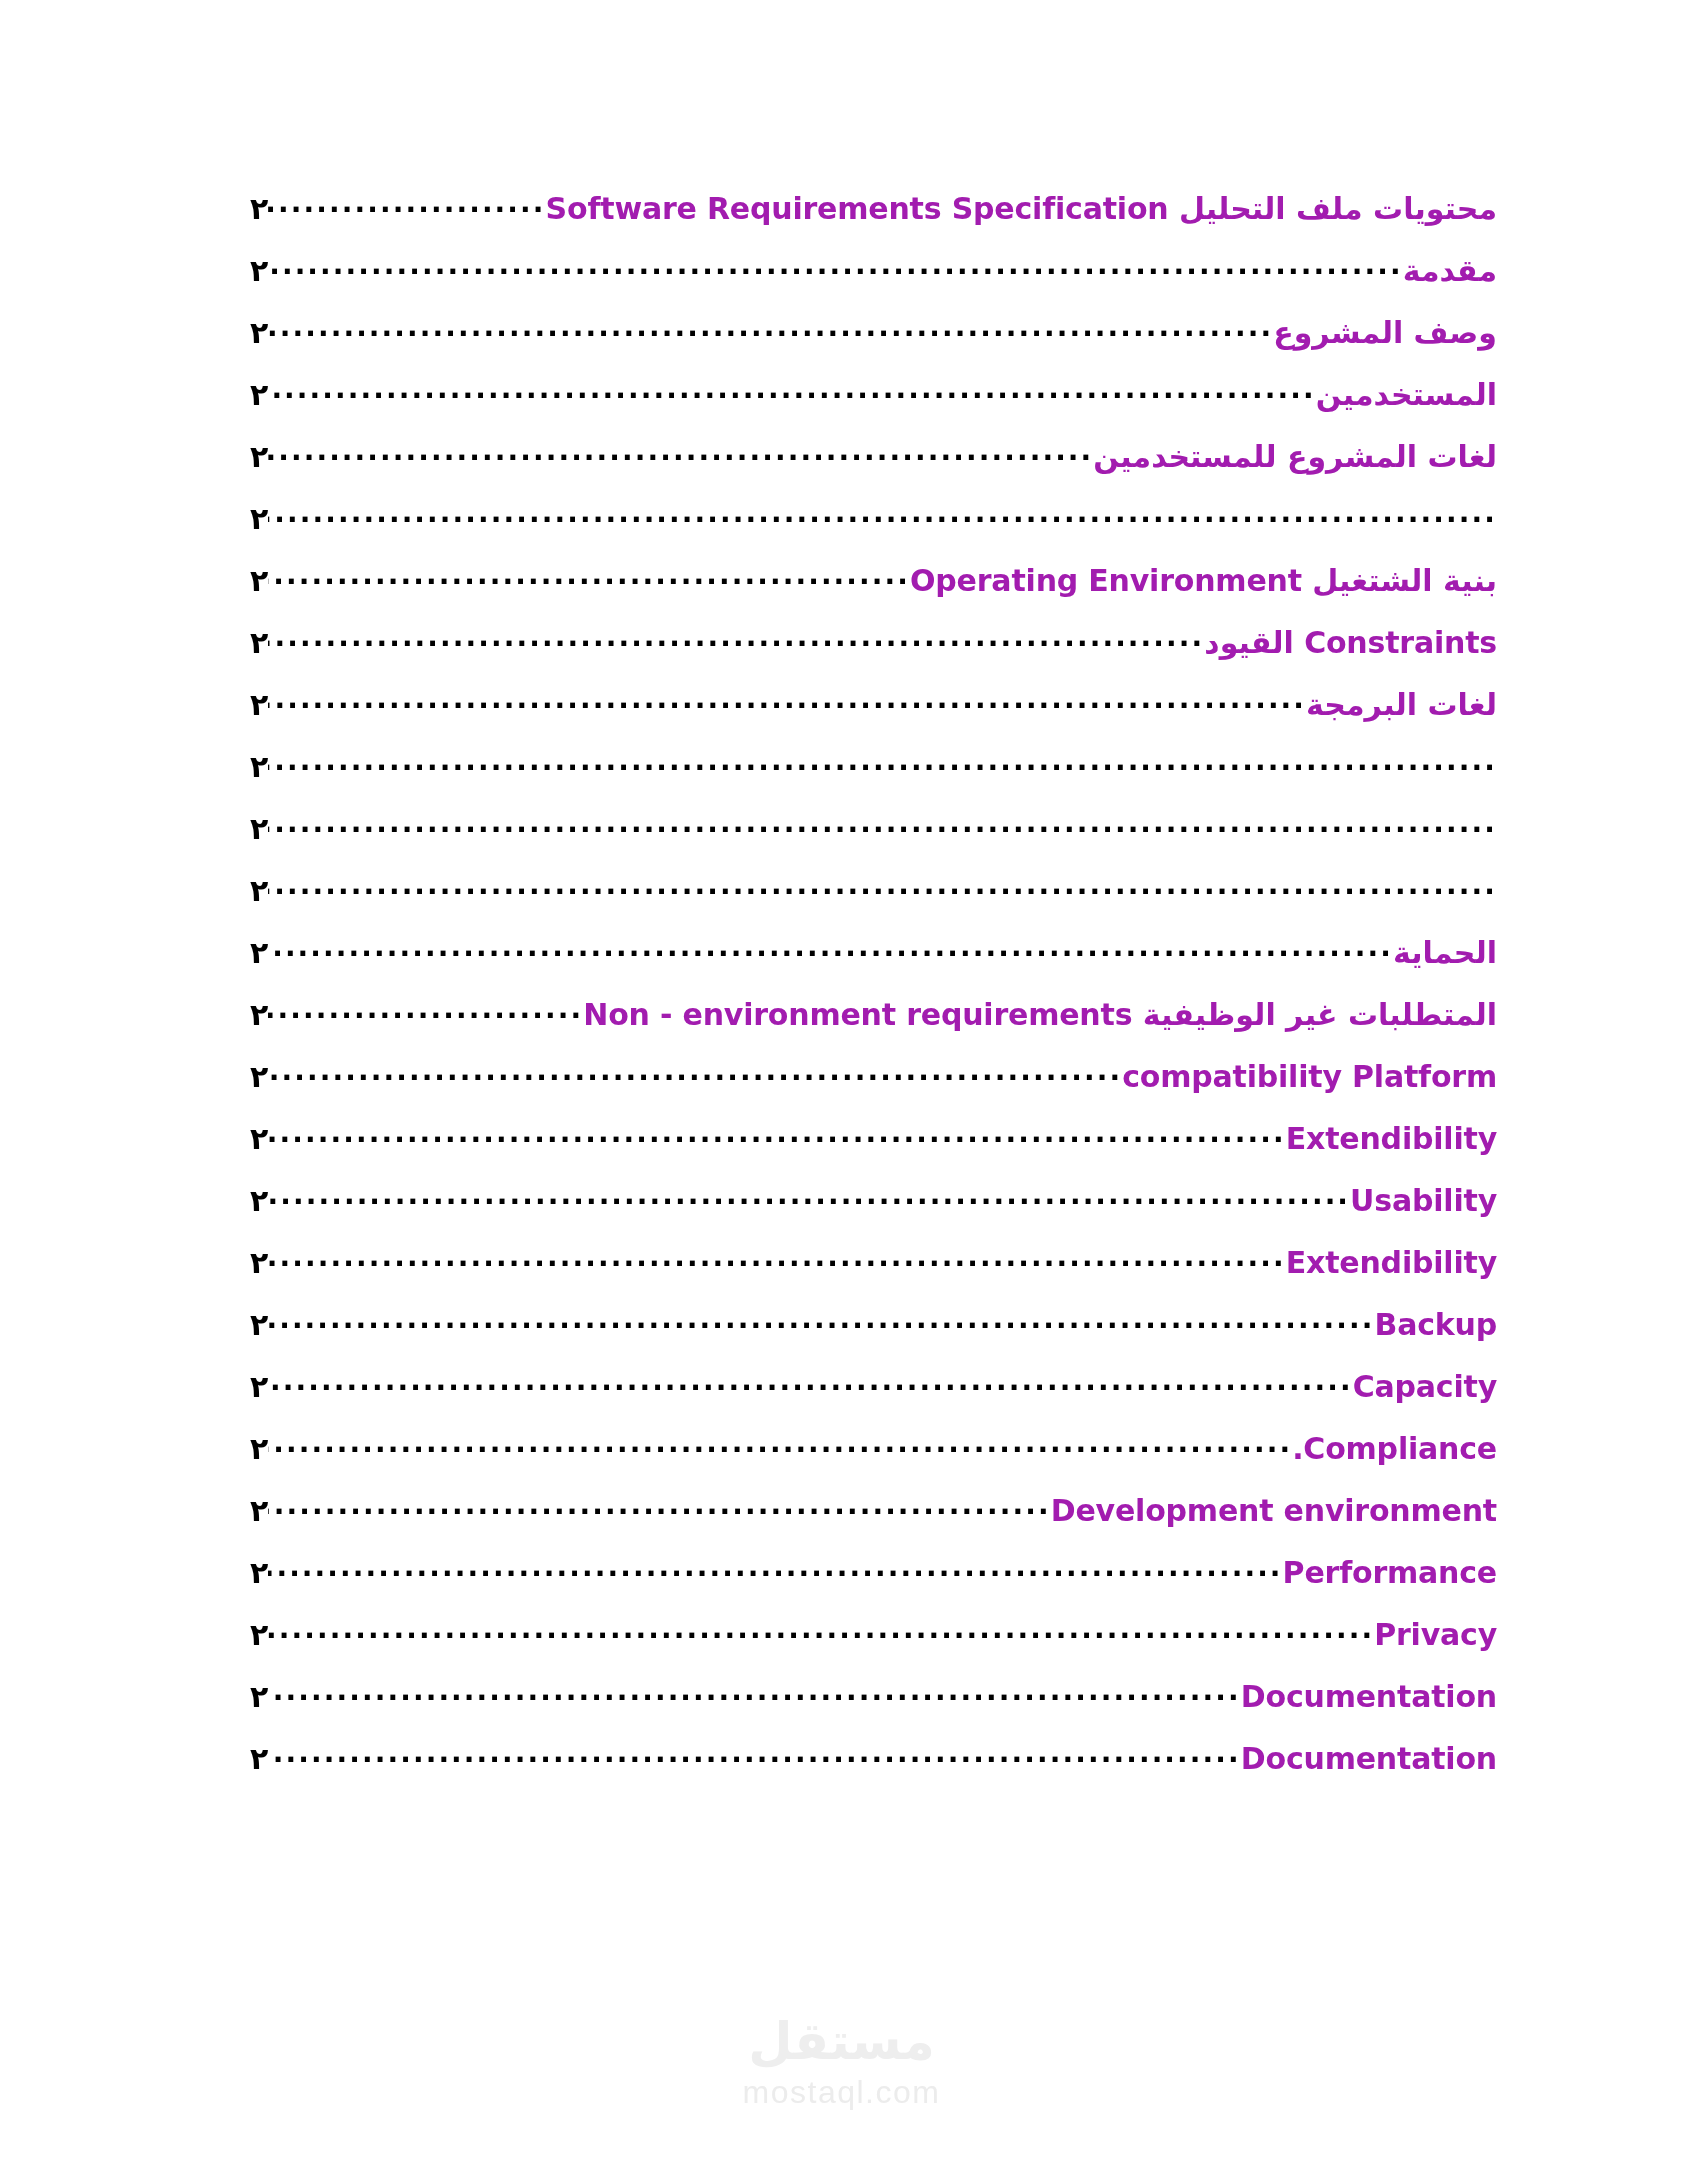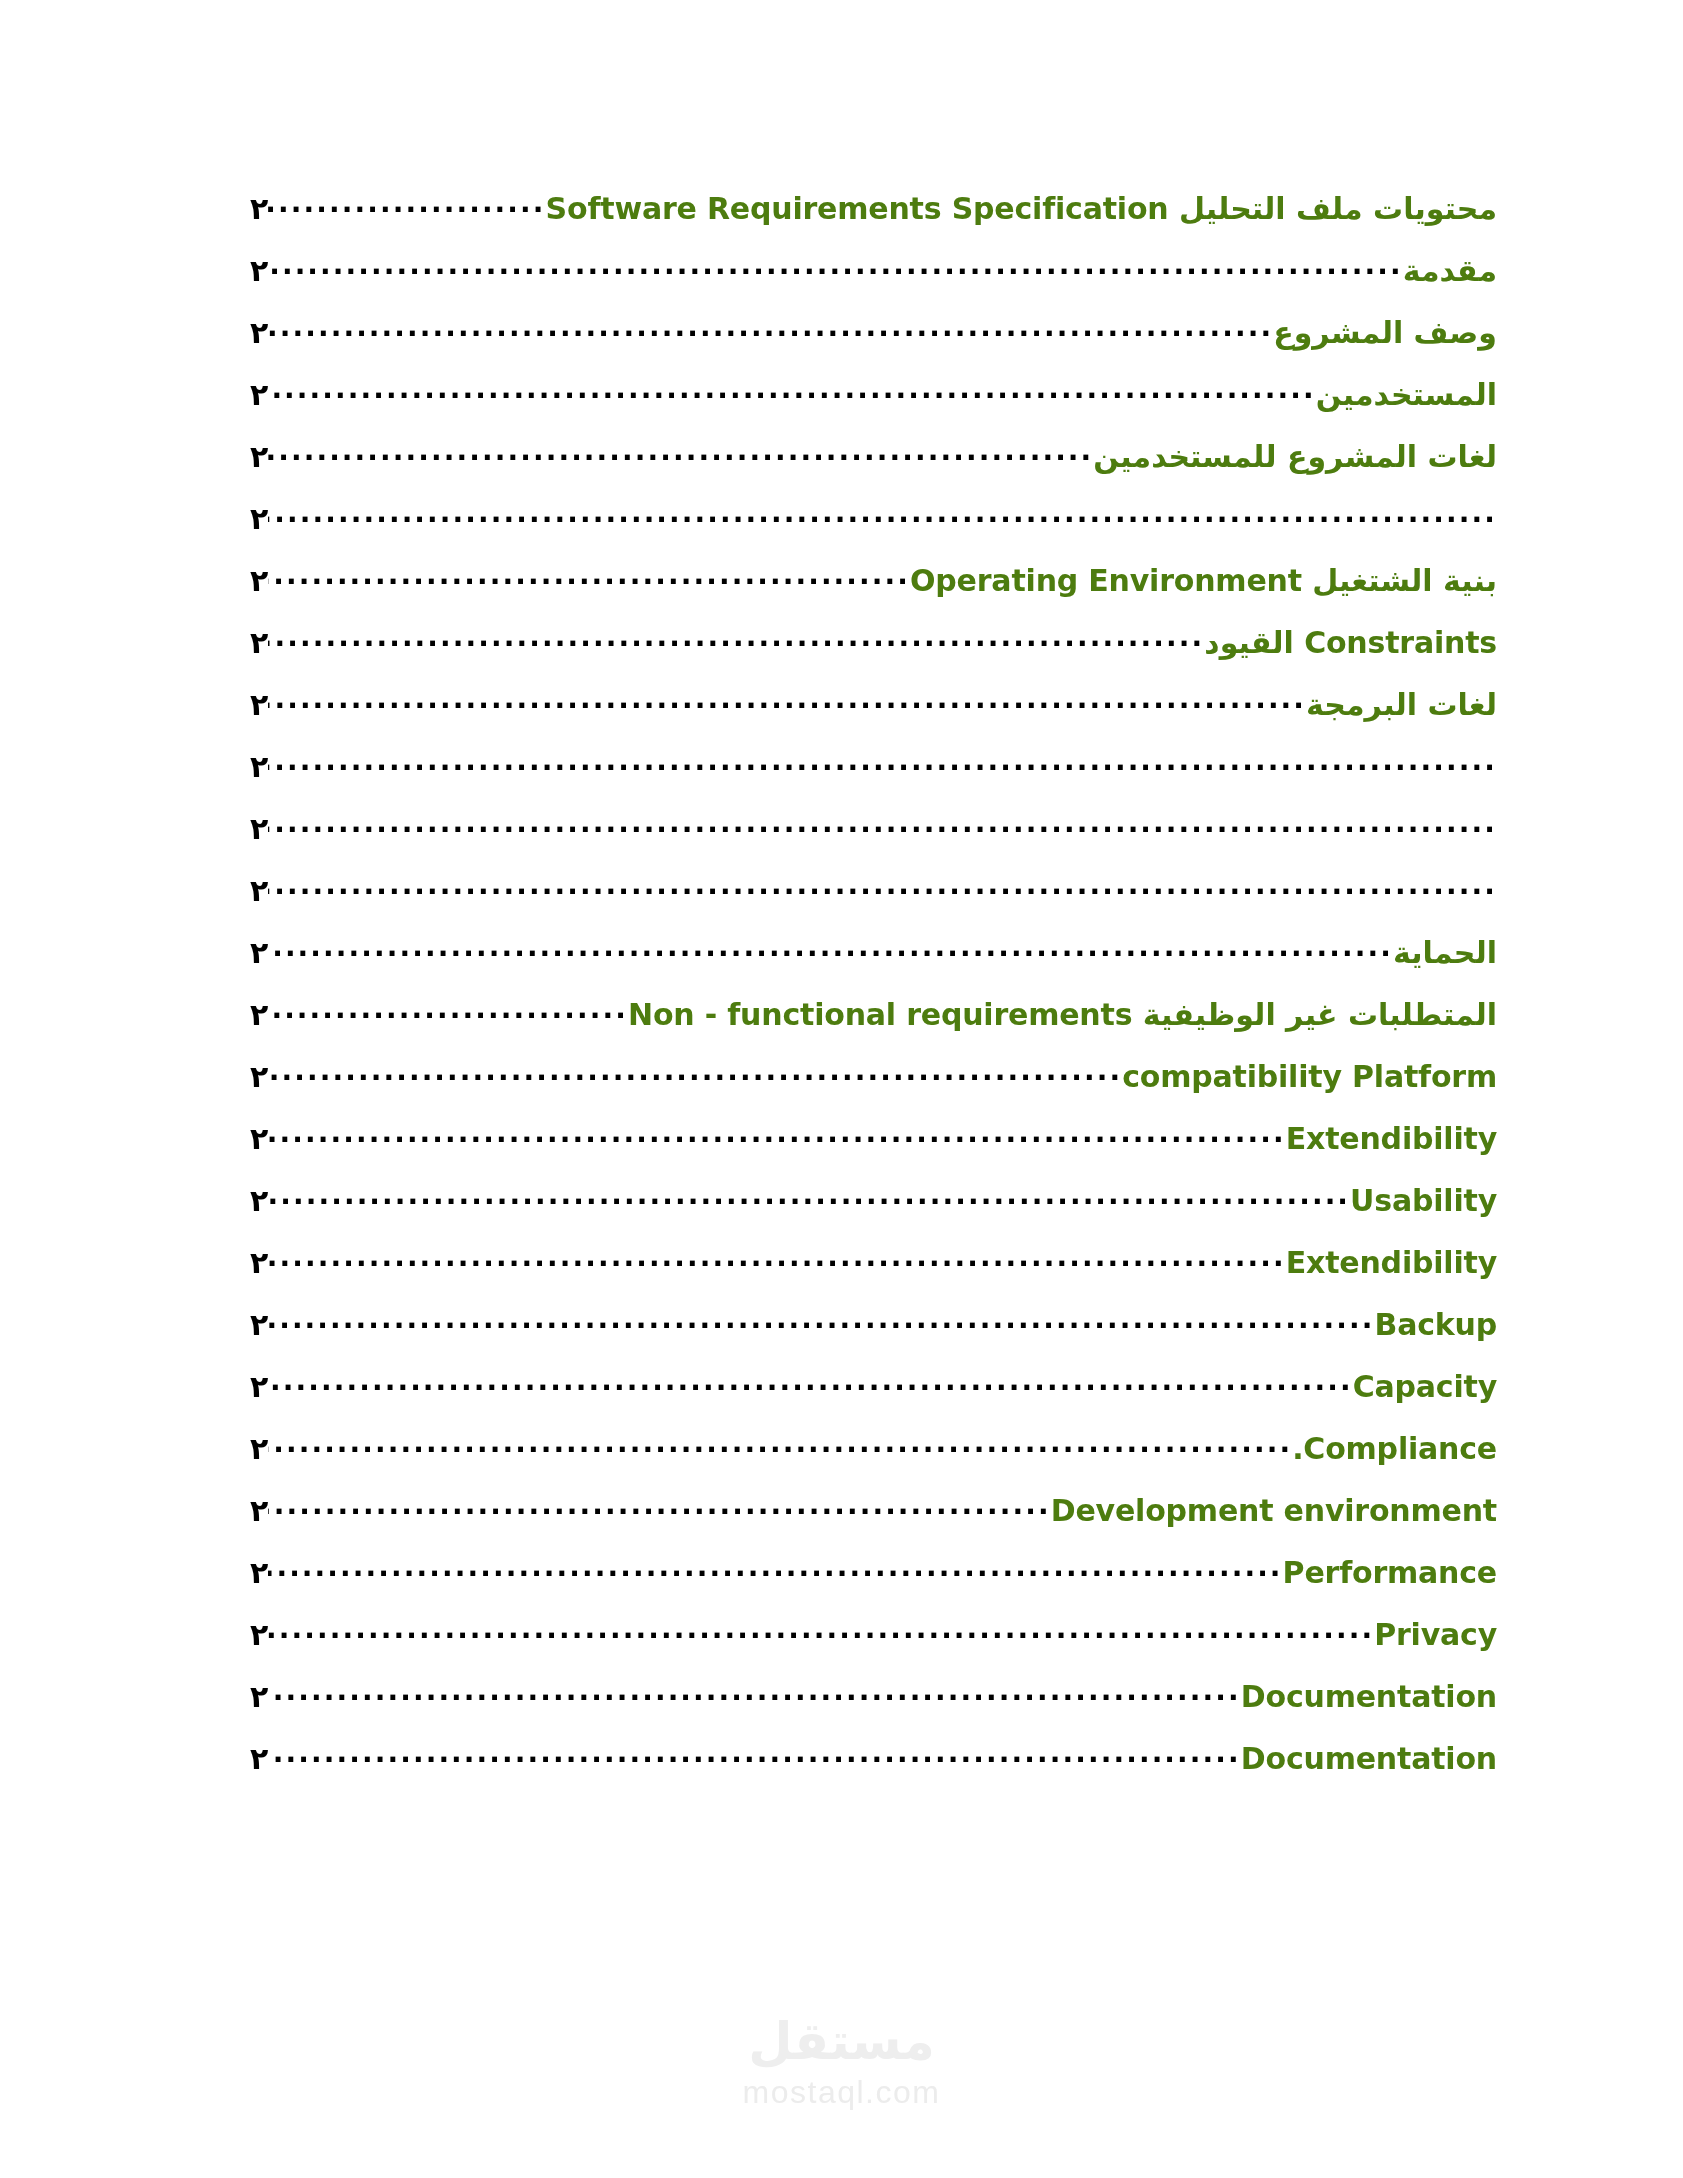--- a/index.html
+++ b/index.html
@@ -41,21 +41,21 @@
     white-space: nowrap;
   }
 
   .toc-label {
     flex: 0 0 auto;
     font-family: "DejaVu Sans", "Liberation Sans", sans-serif;
     font-weight: 700;
     font-size: 30px;
     line-height: 1;
     letter-spacing: -0.2px;
-    color: #4d7c0f;
+    color: #a21caf;
     direction: rtl;
     unicode-bidi: isolate;
   }
 
   .toc-leader {
     flex: 1 1 auto;
     overflow: hidden;
     min-width: 10px;
     position: relative;
     height: 1em;
@@ -193,21 +193,21 @@
         <div class="toc-entry">
           <span class="toc-leader"></span>
           <span class="toc-pageno">٢</span>
         </div>
         <div class="toc-entry">
           <span class="toc-label">الحماية</span>
           <span class="toc-leader"></span>
           <span class="toc-pageno">٢</span>
         </div>
         <div class="toc-entry">
-          <span class="toc-label">المتطلبات غير الوظيفية Non - functional requirements</span>
+          <span class="toc-label">المتطلبات غير الوظيفية Non - environment requirements</span>
           <span class="toc-leader"></span>
           <span class="toc-pageno">٢</span>
         </div>
         <div class="toc-entry">
           <span class="toc-label">compatibility Platform</span>
           <span class="toc-leader"></span>
           <span class="toc-pageno">٢</span>
         </div>
         <div class="toc-entry">
           <span class="toc-label">Extendibility</span>

